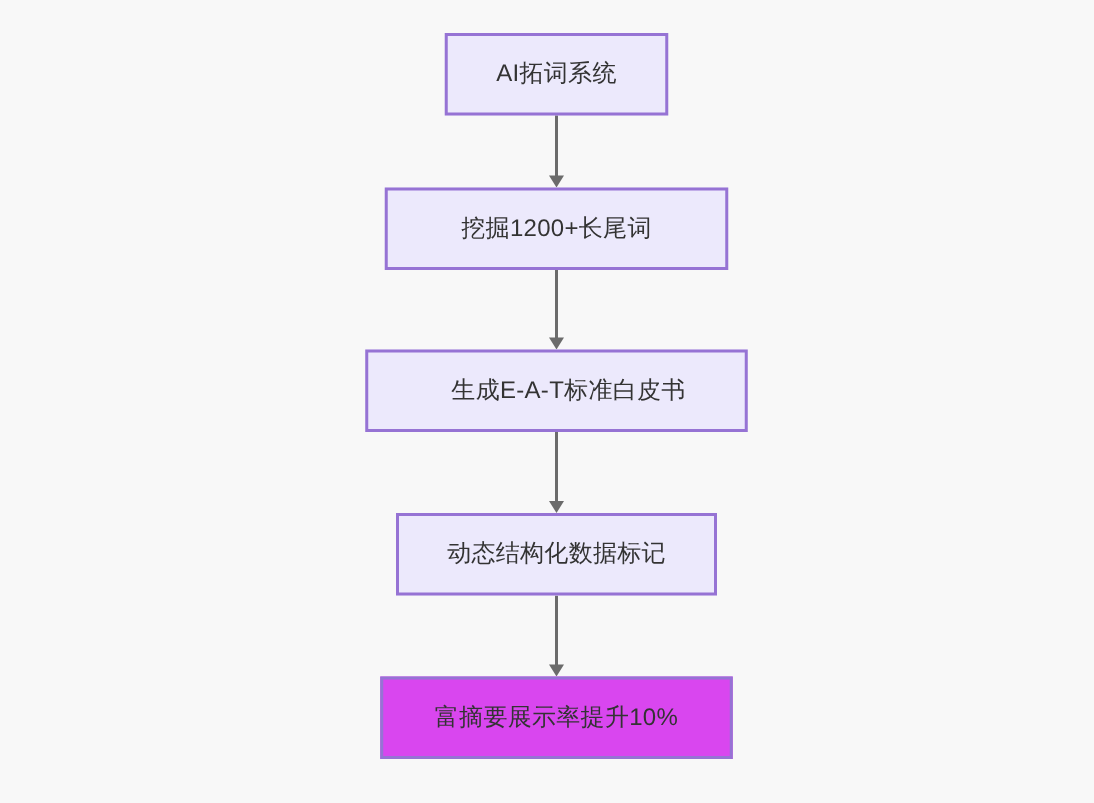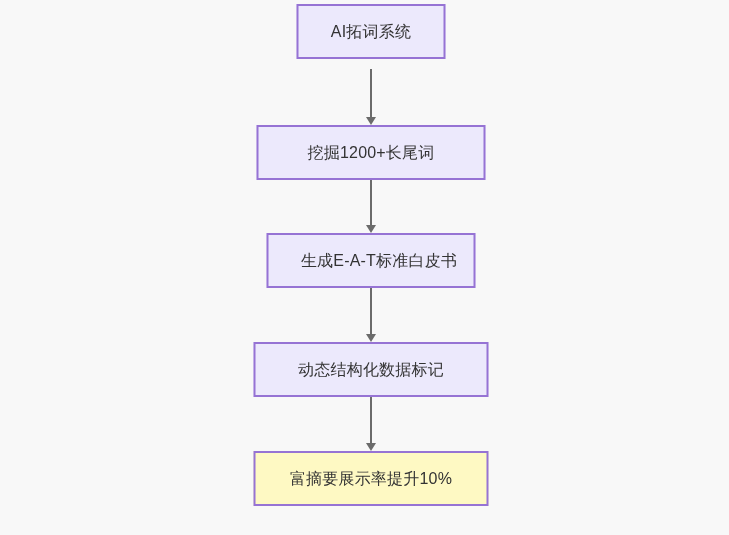--- a/index.html
+++ b/index.html
@@ -77,29 +77,29 @@
   </div>
   <div class="edge" style="left: 371px; top: 288px; height: 54px;">
     <div class="edge-line" style="height: 47px; background: rgb(107, 107, 107);"></div>
     <div class="edge-head" style="border-top-color: rgb(107, 107, 107);"></div>
   </div>
   <div class="edge" style="left: 371px; top: 397px; height: 54px;">
     <div class="edge-line" style="height: 47px; background: rgb(107, 107, 107);"></div>
     <div class="edge-head" style="border-top-color: rgb(107, 107, 107);"></div>
   </div>
 
-  <div class="node" style="left: 371px; top: 4px; width: 149px; background: rgb(236, 233, 252); border-color: rgb(150, 115, 212); color: rgb(51, 51, 51);">
+  <div class="node" style="left: 371px; top: 22px; width: 149px; background: rgb(236, 233, 252); border-color: rgb(150, 115, 212); color: rgb(51, 51, 51);">
     <span class="node-label">AI拓词系统</span>
   </div>
   <div class="node" style="left: 371px; top: 125px; width: 229px; background: rgb(236, 233, 252); border-color: rgb(150, 115, 212); color: rgb(51, 51, 51);">
     <span class="node-label">挖掘1200+长尾词</span>
   </div>
-  <div class="node" style="left: 371px; top: 233px; width: 209px; background: rgb(236, 233, 252); border-color: rgb(150, 115, 212); color: rgb(51, 51, 51); padding-left: 16px;">
+  <div class="node" style="left: 371px; top: 233px; width: 255px; background: rgb(236, 233, 252); border-color: rgb(150, 115, 212); color: rgb(51, 51, 51); padding-left: 16px;">
     <span class="node-label">生成E-A-T标准白皮书</span>
   </div>
-  <div class="node" style="left: 371px; top: 342px; width: 235px; background: rgb(236, 233, 252); border-color: rgb(150, 115, 212); color: rgb(51, 51, 51);">
+  <div class="node" style="left: 371px; top: 342px; width: 214px; background: rgb(236, 233, 252); border-color: rgb(150, 115, 212); color: rgb(51, 51, 51);">
     <span class="node-label">动态结构化数据标记</span>
   </div>
-  <div class="node" style="left: 371px; top: 451px; width: 235px; background: #fef9c3; border-color: rgb(150, 115, 212); color: rgb(51, 51, 51);">
+  <div class="node" style="left: 371px; top: 451px; width: 235px; background: #d946ef; border-color: rgb(150, 115, 212); color: rgb(51, 51, 51);">
     <span class="node-label">富摘要展示率提升10%</span>
   </div>
 
 </div>
 
 </body></html>

